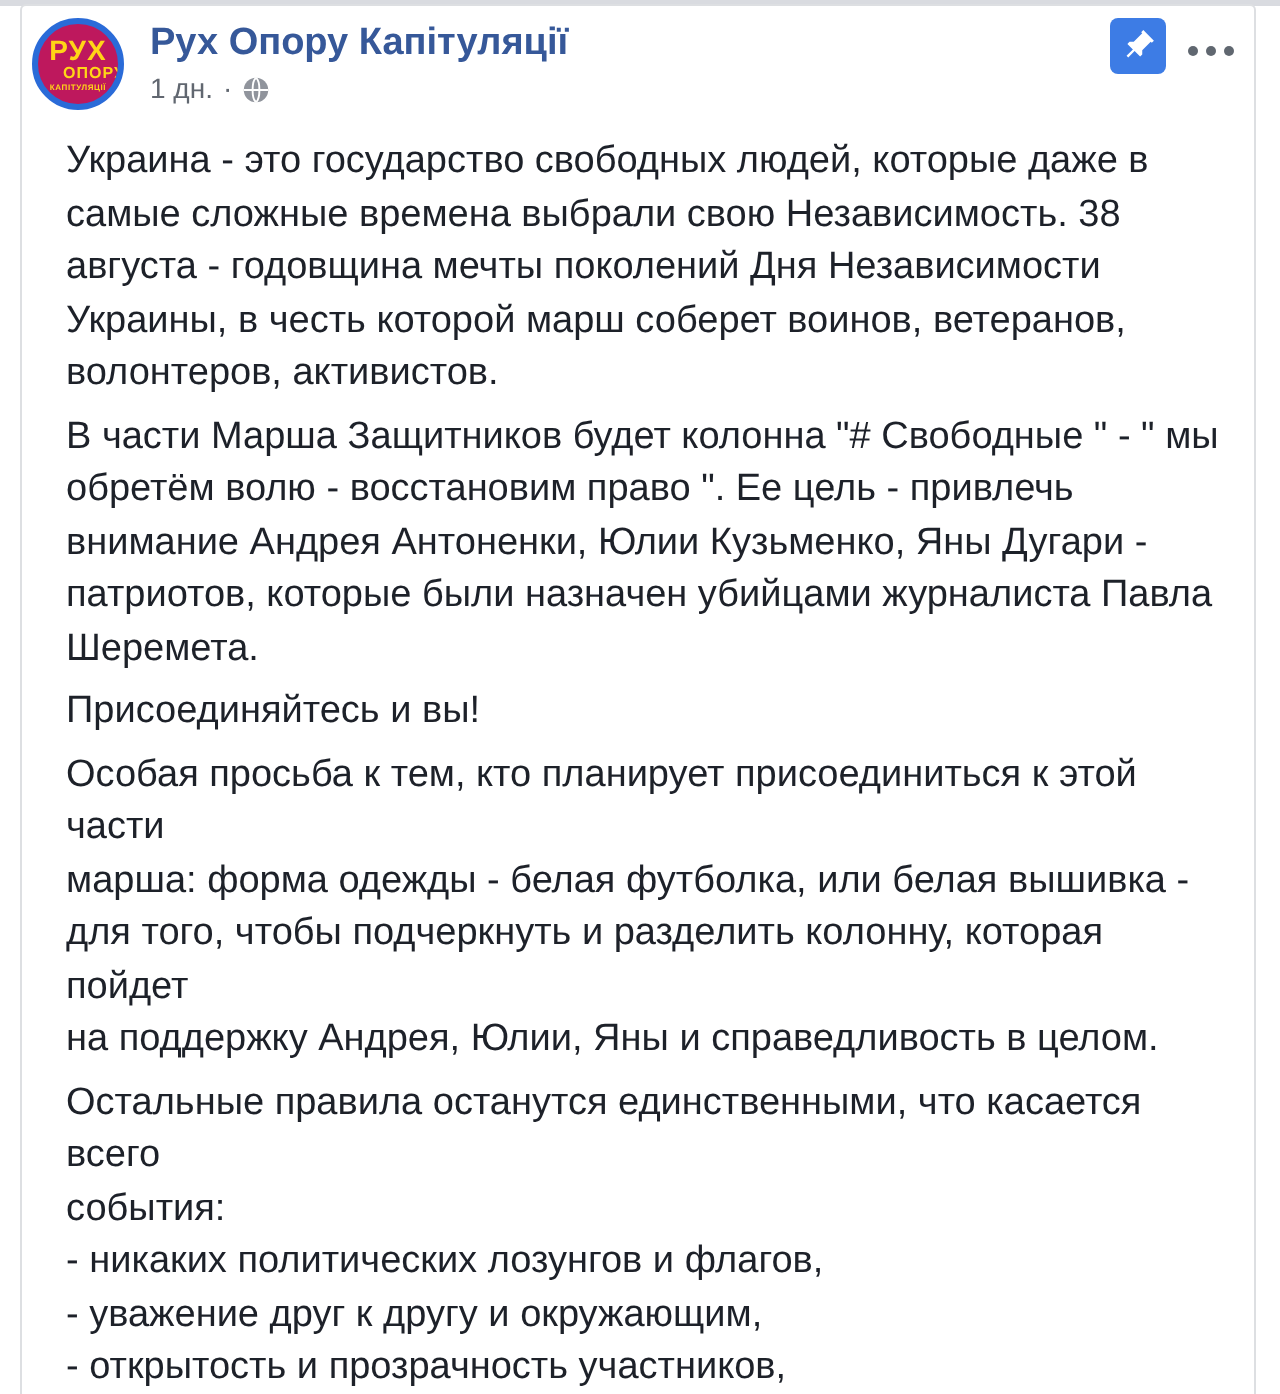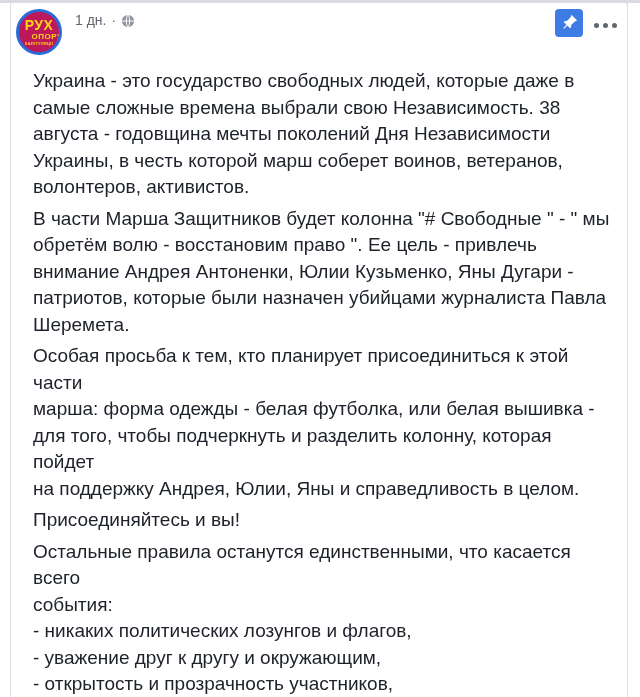--- a/index.html
+++ b/index.html
@@ -93,20 +93,21 @@
 
   <div class="post-header">
 
     <div class="avatar">
       <span class="av-l1">РУХ</span>
       <span class="av-l2">ОПОРУ</span>
       <span class="av-l3">КАПІТУЛЯЦІЇ</span>
     </div>
 
     <div class="header-text">
+      <a class="page-name">Рух Опору Капітуляції</a>
       <div class="meta-row">
         <a class="timestamp">1 дн.</a>
         <span class="meta-sep">·</span>
         <span class="globe-wrap">
           <svg width="14" height="14" viewBox="0 0 16 16">
             <circle cx="8" cy="8" r="7" fill="#90949c"></circle>
             <path d="M1 8h14M8 1c2.6 2 2.6 12 0 14M8 1C5.4 3 5.4 13 8 15" stroke="#ffffff" stroke-width="1.1" fill="none"></path>
           </svg>
         </span>
       </div>
@@ -133,25 +134,25 @@
     <p>Украина - это государство свободных людей, которые даже в
 самые сложные времена выбрали свою Независимость. 38
 августа - годовщина мечты поколений Дня Независимости
 Украины, в честь которой марш соберет воинов, ветеранов,
 волонтеров, активистов.</p>
     <p>В части Марша Защитников будет колонна "# Свободные " - " мы
 обретём волю - восстановим право ". Ее цель - привлечь
 внимание Андрея Антоненки, Юлии Кузьменко, Яны Дугари -
 патриотов, которые были назначен убийцами журналиста Павла
 Шеремета.</p>
+    <p>Присоединяйтесь и вы!</p>
     <p>Особая просьба к тем, кто планирует присоединиться к этой части
 марша: форма одежды - белая футболка, или белая вышивка -
 для того, чтобы подчеркнуть и разделить колонну, которая пойдет
 на поддержку Андрея, Юлии, Яны и справедливость в целом.</p>
-    <p>Присоединяйтесь и вы!</p>
     <p>Остальные правила останутся единственными, что касается всего
 события:
 - никаких политических лозунгов и флагов,
 - уважение друг к другу и окружающим,
 - открытость и прозрачность участников,
 - Украинские флаги приветствуются.</p>
 
   </div>
 
 </div>

